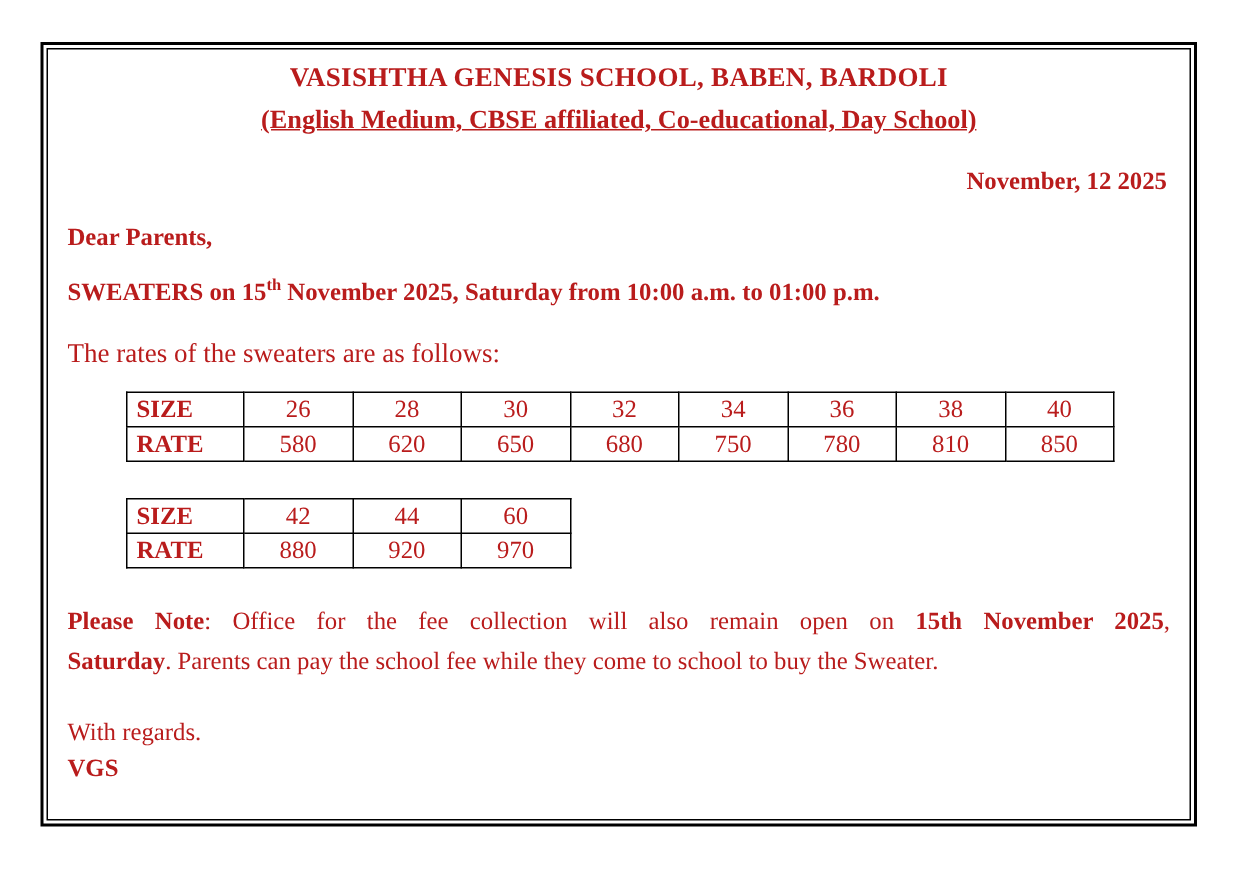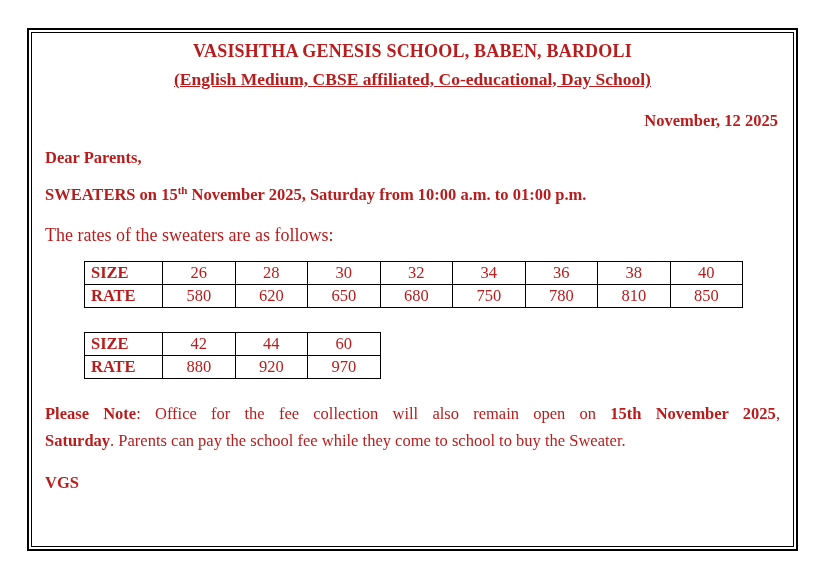--- a/index.html
+++ b/index.html
@@ -96,21 +96,21 @@
     font-size: 16.5px;
     line-height: 27px;
   }
   .closing {
     font-size: 16.5px;
     margin: 24px 0 0 0;
   }
   .signature {
     font-size: 16.5px;
     font-weight: bold;
-    margin: 19px 0 0 0;
+    margin: 4px 0 0 0;
   }
   b { font-weight: bold; }
 </style>
 </head>
 <body>
 
 <div class="page">
   <div class="doc">
     <div class="doc-inner">
 
@@ -169,17 +169,18 @@
           <td>970</td>
         </tr>
       </tbody>
         </table>
 
       <p class="note">
         <span class="justify-line"><b>Please Note</b><span>: Office for the fee collection will also remain open on </span><b>15th November 2025</b><span>,</span></span>
         <span class="plain-line"><b>Saturday</b><span>. Parents can pay the school fee while they come to school to buy the Sweater.</span></span>
       </p>
 
+      <p class="closing">With regards.</p>
       <p class="signature">VGS</p>
 
     </div>
   </div>
 </div>
 
 </body></html>

